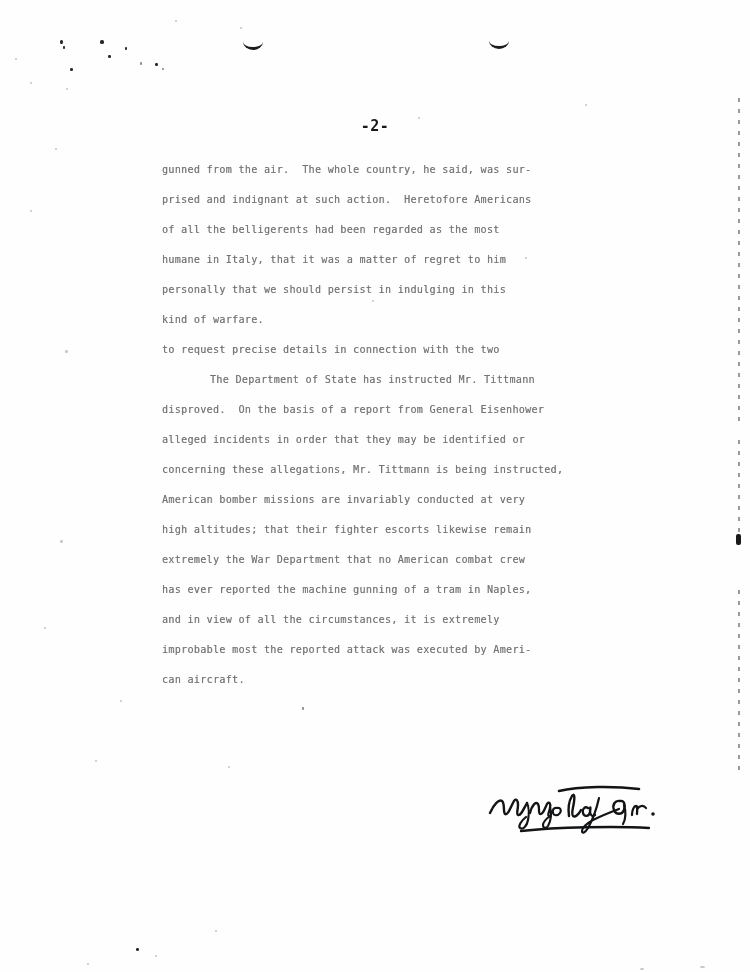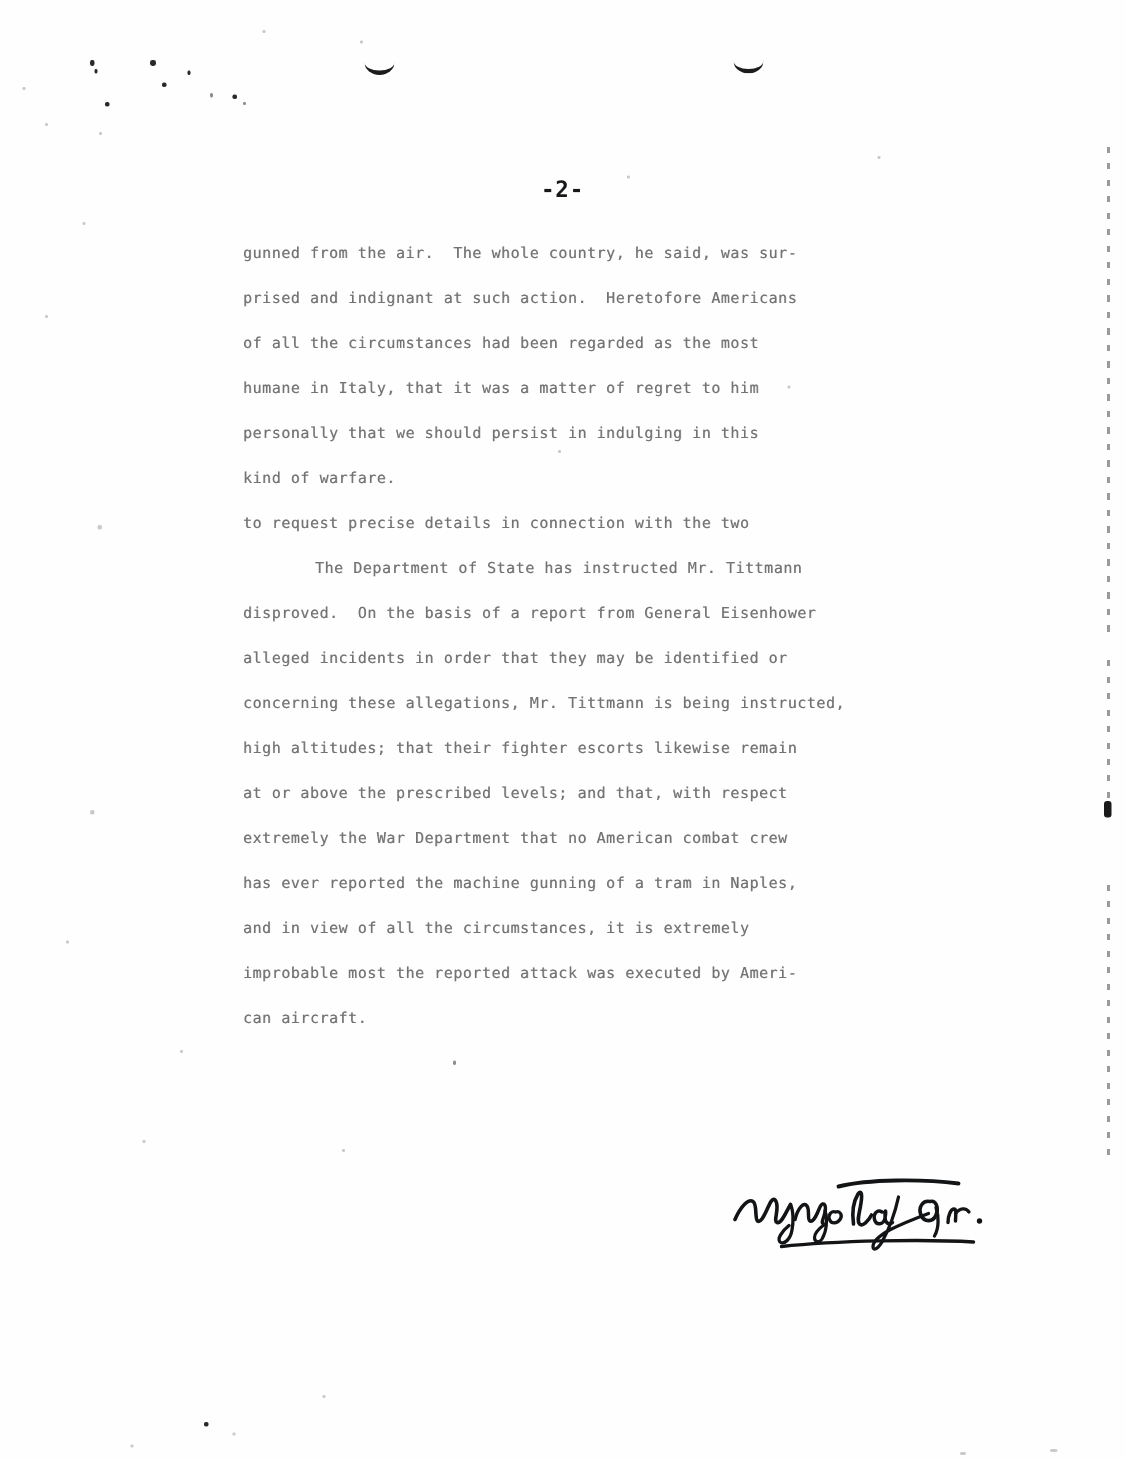--- a/index.html
+++ b/index.html
@@ -156,31 +156,31 @@
   <div class="edge-line" style="top:98px;  height:330px;"></div>
   <div class="edge-line" style="top:440px; height:95px;"></div>
   <div class="edge-blob" style="top:534px;"></div>
   <div class="edge-line" style="top:590px; height:180px;"></div>
 
   <div class="page-number">-2-</div>
 
   <div class="body-text" id="body-text">
       <div class="line">gunned from the air.  The whole country, he said, was sur-</div>
       <div class="line">prised and indignant at such action.  Heretofore Americans</div>
-      <div class="line">of all the circumstances had been regarded as the most</div>
+      <div class="line">of all the belligerents had been regarded as the most</div>
       <div class="line">humane in Italy, that it was a matter of regret to him</div>
       <div class="line">personally that we should persist in indulging in this</div>
       <div class="line">kind of warfare.</div>
       <div class="line">to request precise details in connection with the two</div>
       <div class="line indent">The Department of State has instructed Mr. Tittmann</div>
       <div class="line">disproved.  On the basis of a report from General Eisenhower</div>
       <div class="line">alleged incidents in order that they may be identified or</div>
       <div class="line">concerning these allegations, Mr. Tittmann is being instructed,</div>
+      <div class="line">American bomber missions are invariably conducted at very</div>
       <div class="line">high altitudes; that their fighter escorts likewise remain</div>
-      <div class="line">at or above the prescribed levels; and that, with respect</div>
       <div class="line">extremely the War Department that no American combat crew</div>
       <div class="line">has ever reported the machine gunning of a tram in Naples,</div>
       <div class="line">and in view of all the circumstances, it is extremely</div>
       <div class="line">improbable most the reported attack was executed by Ameri-</div>
       <div class="line">can aircraft.</div>
     </div>
 
   <div class="signature">
     <svg width="200" height="56" viewBox="0 0 200 56" aria-hidden="true">
       <g fill="none" stroke="#131416" stroke-linecap="round" stroke-linejoin="round">

